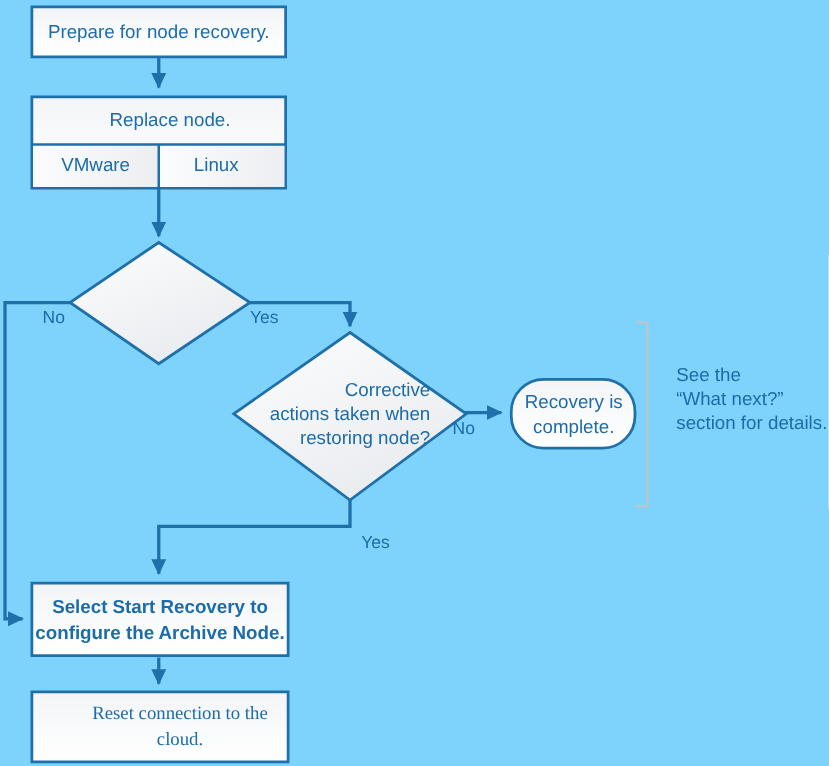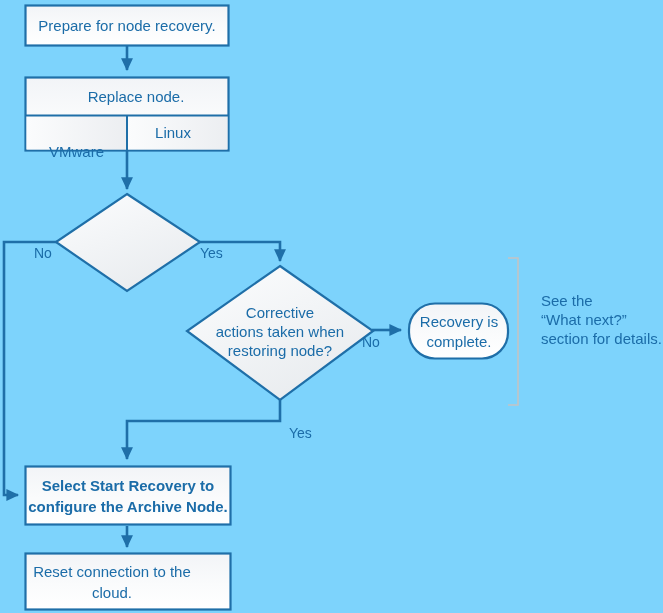--- a/index.html
+++ b/index.html
@@ -125,36 +125,36 @@
 
     <g fill="none" stroke="#c3c3c3" stroke-width="1.6">
       <path d="M 508 258 L 518 258 L 518 405 L 508 405"></path>
     </g>
   </svg>
 
   <div class="node-label" style="left:25px; top:5px; width:204px; height:41px;">Prepare for node recovery.</div>
 
   <div class="node-label" style="left:14px; top:78px; width:244px; height:37px;">Replace node.</div>
 
-  <div class="node-label" style="left:26px; top:116px; width:101px; height:34px;margin-top:19px;">VMware</div>
+  <div class="node-label" style="left:26px; top:116px; width:101px; height:34px;">VMware</div>
 
   <div class="node-label" style="left:112px; top:116px; width:122px; height:34px;">Linux</div>
 
 
-  <div class="node-label" style="left:192px; top:300px; width:176px; height:62px; line-height:19px;">Corrective
+  <div class="node-label" style="left:192px; top:300px; width:176px; height:62px; line-height:19px;text-align:right;">Corrective
 actions taken when
 restoring node?</div>
 
   <div class="node-label" style="left:410px; top:304px; width:98px; height:55px; line-height:20px;">Recovery is
 complete.</div>
 
   <div class="node-label" style="left:26px; top:467px; width:204px; height:58px; line-height:21px;font-weight:bold;">Select Start Recovery to
 configure the Archive Node.</div>
 
-  <div class="node-label" style="left:10px; top:554px; width:204px; height:56px; line-height:21px;">Reset connection to the
+  <div class="node-label" style="left:42px; top:554px; width:204px; height:56px; line-height:21px;font-family:Liberation Serif, serif;">Reset connection to the
 cloud.</div>
 
   <div class="edge-label" style="left:34px; top:214px;">No</div>
 
   <div class="edge-label" style="left:200px; top:214px;">Yes</div>
 
   <div class="edge-label" style="left:362px; top:303px;">No</div>
 
   <div class="edge-label" style="left:289px; top:394px;">Yes</div>
 

